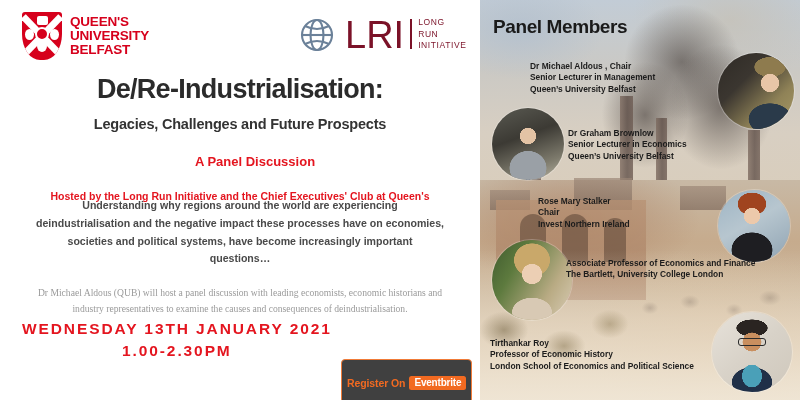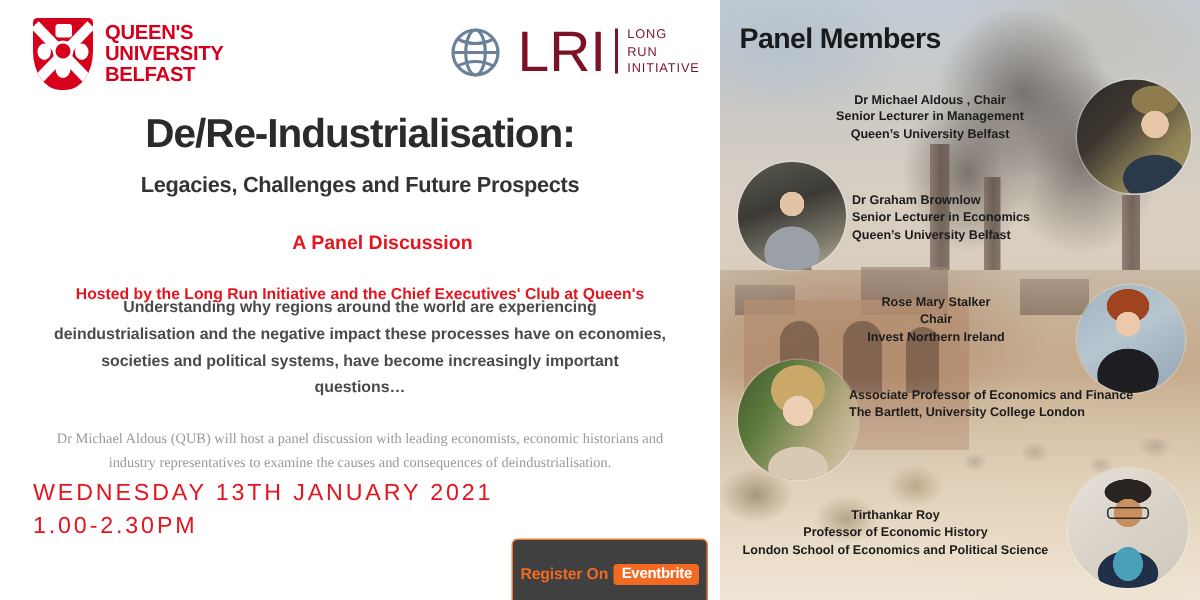--- a/index.html
+++ b/index.html
@@ -83,22 +83,23 @@
     padding:0 36px;
   }
   .detail {
     font-size:9.6px; color:#9a9a9a; line-height:1.62; margin-top:17px;
     padding:0 26px;
     font-family:Liberation Serif, serif;
   }
 
   .date-block { position:absolute; top:318px; left:22px; }
   .date-line {
-    font-size:15.5px; font-weight:normal; color:#E4151F; letter-spacing:1.9px;
+    font-size:15.5px; font-weight:bold; color:#E4151F; letter-spacing:1.9px;
     line-height:1.45;
+    text-align:center;
   }
 
   .eventbrite-btn {
     position:absolute; left:341px; top:359px;
     display:inline-flex; align-items:center; gap:4px;
     border:1.4px solid #F07B38; border-radius:4px;
     padding:16px 5px; background:#404040; cursor:pointer;
   }
   .eb-label {
     font-size:10.5px; font-weight:bold; color:#F26A21; letter-spacing:-0.1px;
@@ -193,21 +194,21 @@
     position:absolute; border-radius:50%; overflow:hidden;
     box-shadow:0 0 0 1px rgba(255,255,255,.25);
   }
   .avatar .ph { position:absolute; inset:0; }
   .mtext {
     position:absolute; color:#1c1c1c; line-height:1.34;
   }
   .mtext .nm { font-size:8.4px; font-weight:bold; }
   .mtext .rl { font-size:8.4px; font-weight:bold; }
   .mtext .af { font-size:8.4px; font-weight:bold; }
-  .ta-r { text-align:center; }
+  .ta-r { text-align:left; }
   .ta-l { text-align:left; }
 
   
   .ph-aldous {
     background:
       radial-gradient(circle 15px at 52px 30px, #e8c6a8 60%, transparent 62%),
       radial-gradient(ellipse 30px 22px at 52px 66px, #2a3a4a 70%, transparent 72%),
       radial-gradient(ellipse 22px 14px at 52px 14px, #8e7b4e 70%, transparent 72%),
       linear-gradient(135deg,#2e2a25 0%, #3b3630 35%, #8f8257 70%, #a99a66 100%);
   }

